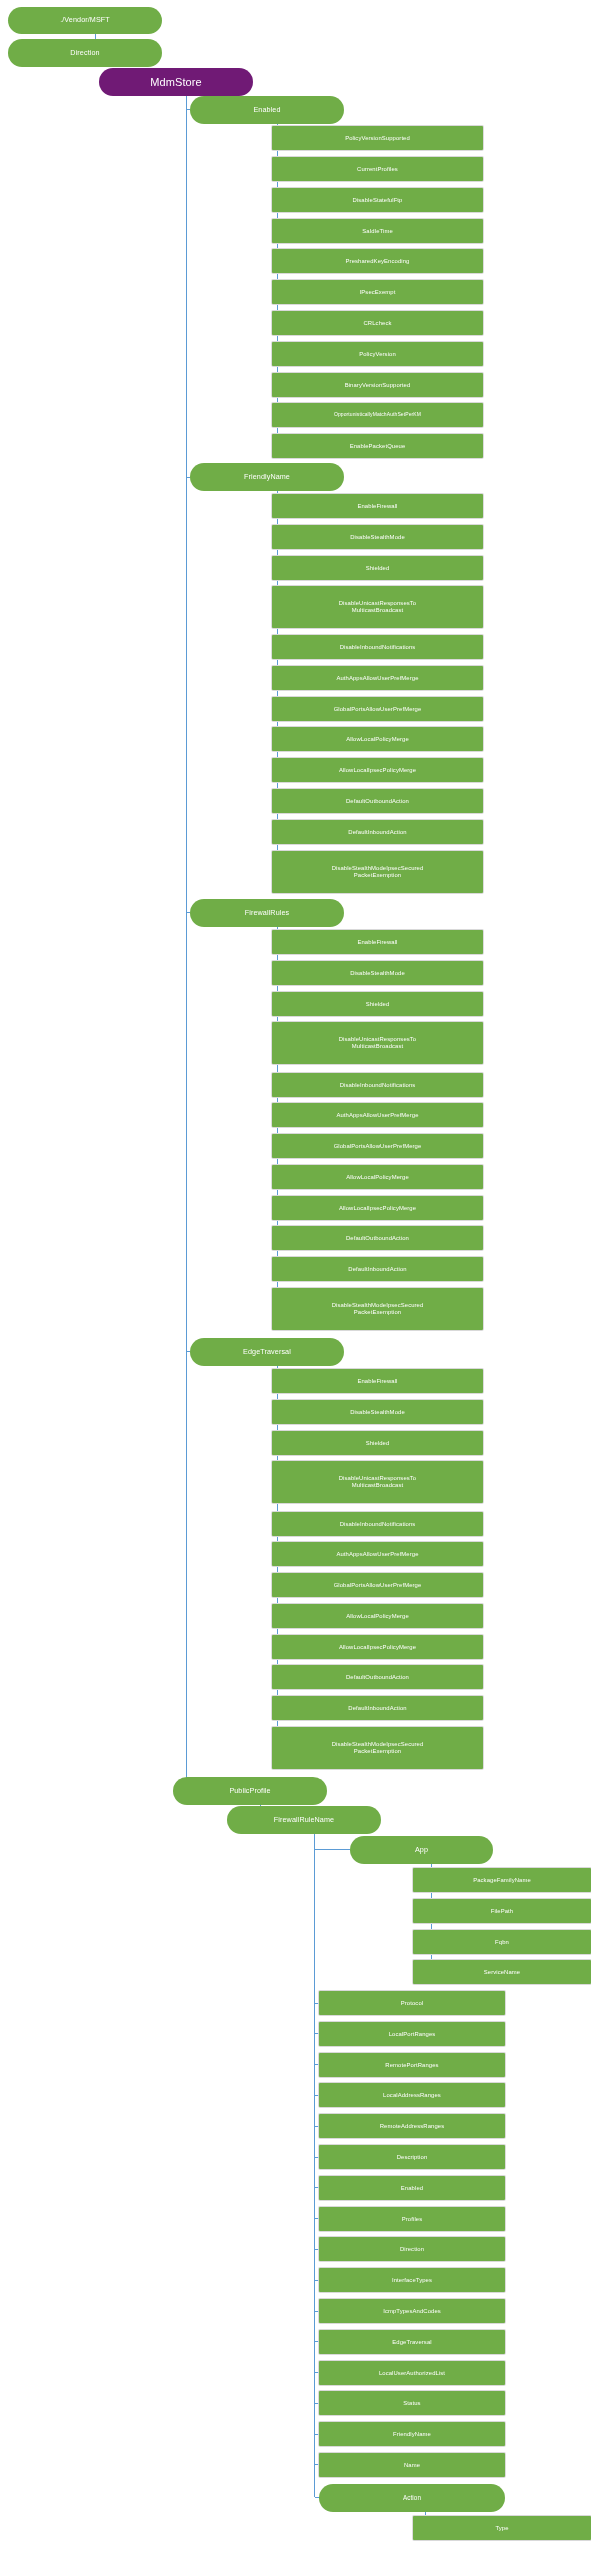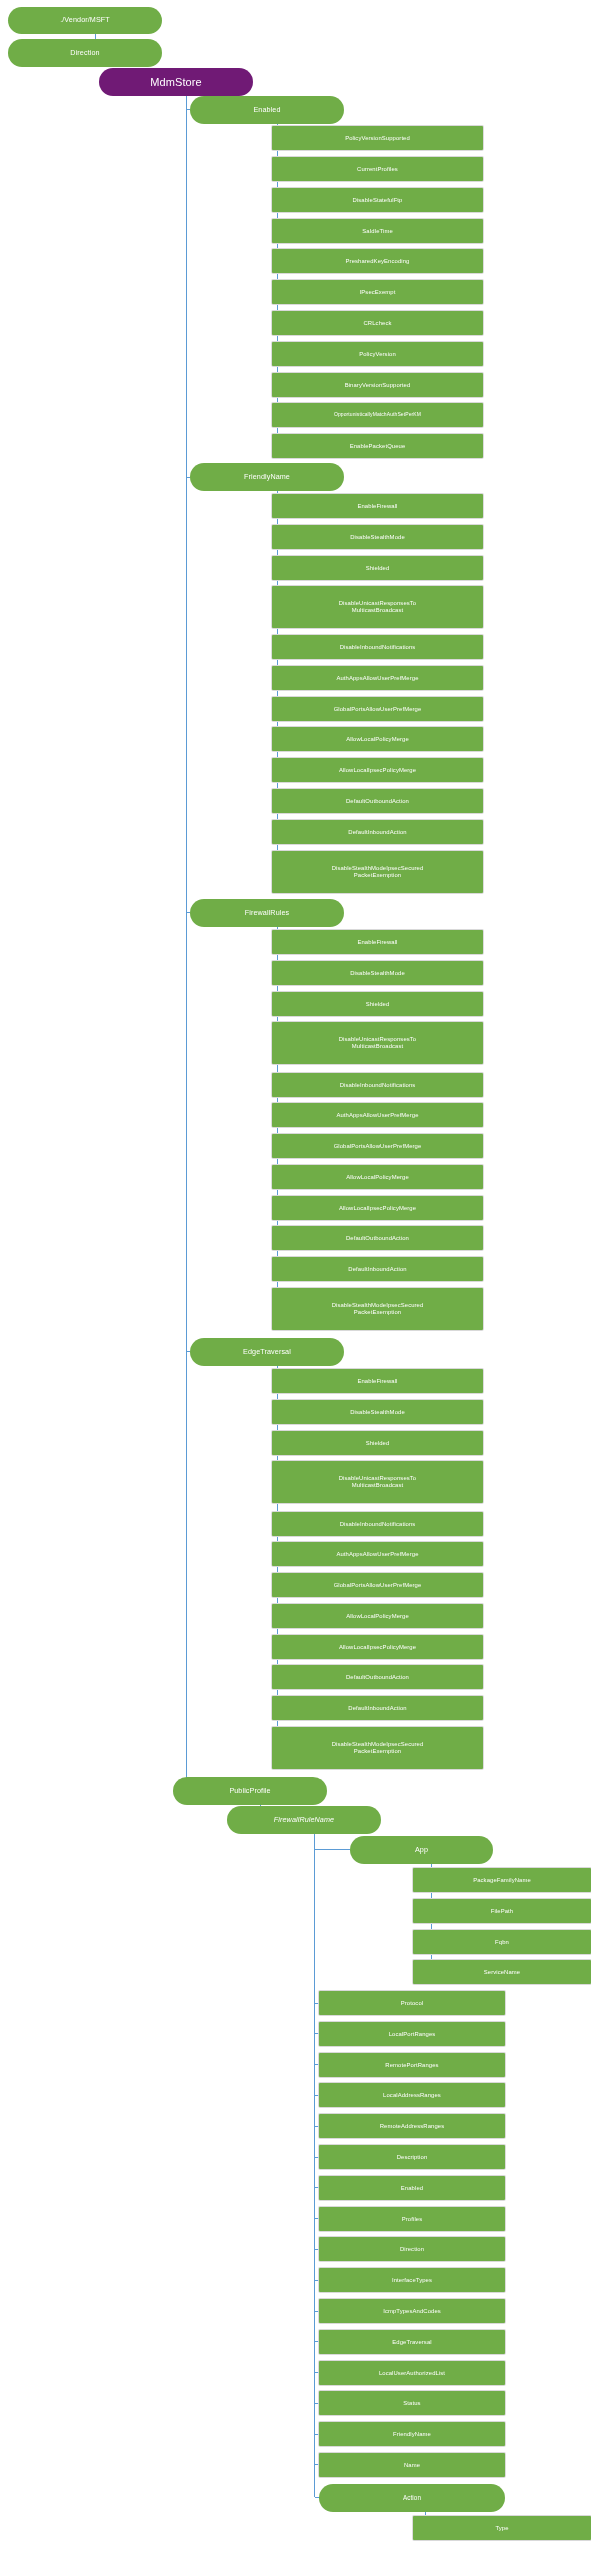--- a/index.html
+++ b/index.html
@@ -34,21 +34,20 @@
     overflow: hidden;
   }
   .node.rounded {
     border-radius: 862px;
   }
   .node.rect {
     border-radius: 0.9px;
     box-shadow: 0 0 0 0.9px #d9d9d9;
   }
   .node.italic {
-    font-style: italic;
   }
   .node .lbl {
     display: block;
     white-space: pre-line;
     width: 100%;
   }
   .edge {
     position: absolute;
     background: #5b9bd5;
     z-index: 1;

